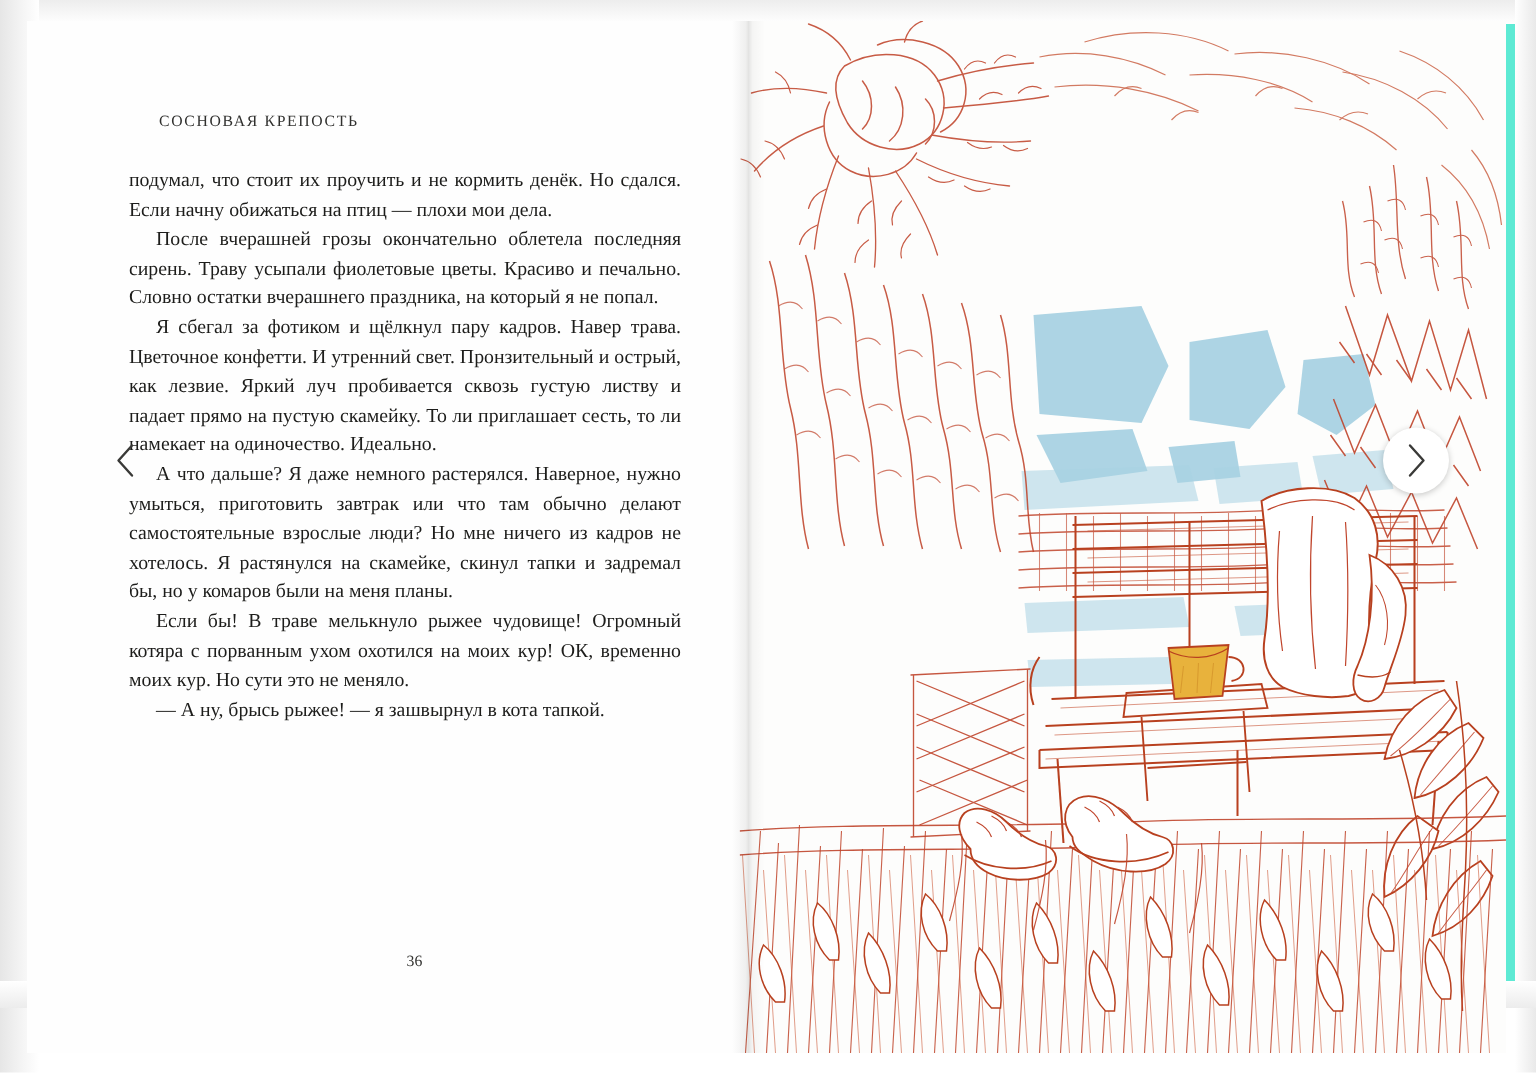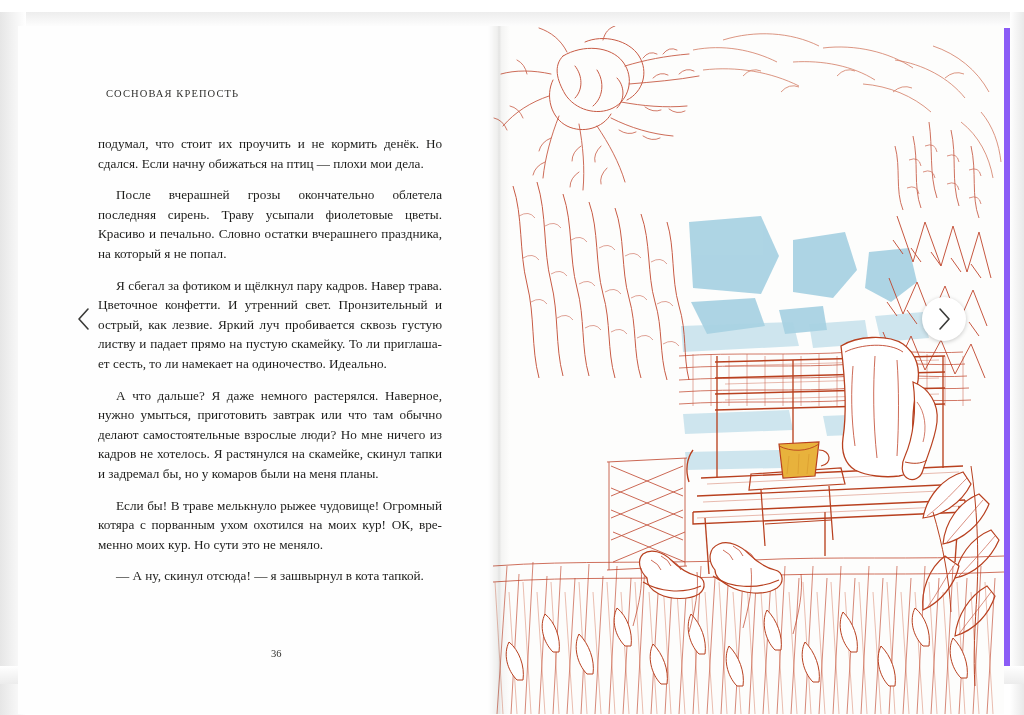--- a/index.html
+++ b/index.html
@@ -11,24 +11,24 @@
     width: 1024px;
     height: 715px;
     overflow: hidden;
     font-family: "Liberation Serif", serif;
     position: relative;
   }
 
   
   #viewer {
     position: absolute;
-    left: 0; top: 12px;
+    left: 0; top: 0;
     width: 1024px;
     height: 672px;
-    background: #8b5cf6;
+    background: #5eead4;
   }
 
   
   .edge-left {
     position: absolute;
     left: 0; top: 0;
     width: 26px; height: 715px;
     background: linear-gradient(to right, #e6e6e6 0%, #f4f4f4 55%, #ffffff 100%);
   }
   .edge-right {
@@ -103,21 +103,21 @@
     top: 96px;
     width: 368px;
     font-size: 13.2px;
     line-height: 19.6px;
     color: #1d1d1b;
     text-align: justify;
     text-justify: inter-word;
     hyphens: manual;
   }
   .body-text p {
-    margin: 12px;
+    margin: 0;
   }
   .body-text p.indent {
     text-indent: 18px;
   }
   .folio {
     position: absolute;
     left: 253px;
     top: 622px;
     font-size: 10.5px;
     color: #32322f;
@@ -173,21 +173,21 @@
 
     <div class="page page-left">
       <div class="running-head">СОСНОВАЯ КРЕПОСТЬ</div>
 
       <div class="body-text">
         <p>подумал, что стоит их проучить и не кормить денёк. Но сдал­ся. Если начну обижаться на птиц — плохи мои дела.</p>
         <p class="indent">После вчерашней грозы окончательно облетела последняя сирень. Траву усыпали фиолетовые цветы. Красиво и печально. Словно остатки вчерашнего праздника, на который я не попал.</p>
         <p class="indent">Я сбегал за фотиком и щёлкнул пару кадров. Навер тра­ва. Цветочное конфетти. И утренний свет. Пронзительный и острый, как лезвие. Яркий луч пробивается сквозь густую листву и падает прямо на пустую скамейку. То ли приглаша­ет сесть, то ли намекает на одиночество. Идеально.</p>
         <p class="indent">А что дальше? Я даже немного растерялся. Наверное, нужно умыться, приготовить завтрак или что там обычно делают самостоятельные взрослые люди? Но мне ничего из кадров не хотелось. Я растянулся на скамейке, скинул тап­ки и задремал бы, но у комаров были на меня планы.</p>
         <p class="indent">Если бы! В траве мелькнуло рыжее чудовище! Огромный котяра с порванным ухом охотился на моих кур! ОК, вре­менно моих кур. Но сути это не меняло.</p>
-        <p class="indent">— А ну, скинул отсюда! — я зашвырнул в кота тапкой.</p>
+        <p class="indent">— А ну, брысь рыжее! — я зашвырнул в кота тапкой.</p>
       </div>
 
       <div class="folio">36</div>
     </div>
 
     <div class="page page-right">
       <div class="illus">
         <svg width="511" height="688" viewBox="0 0 511 688" xmlns="http://www.w3.org/2000/svg">
           <defs>
             <clipPath id="pageclip">

